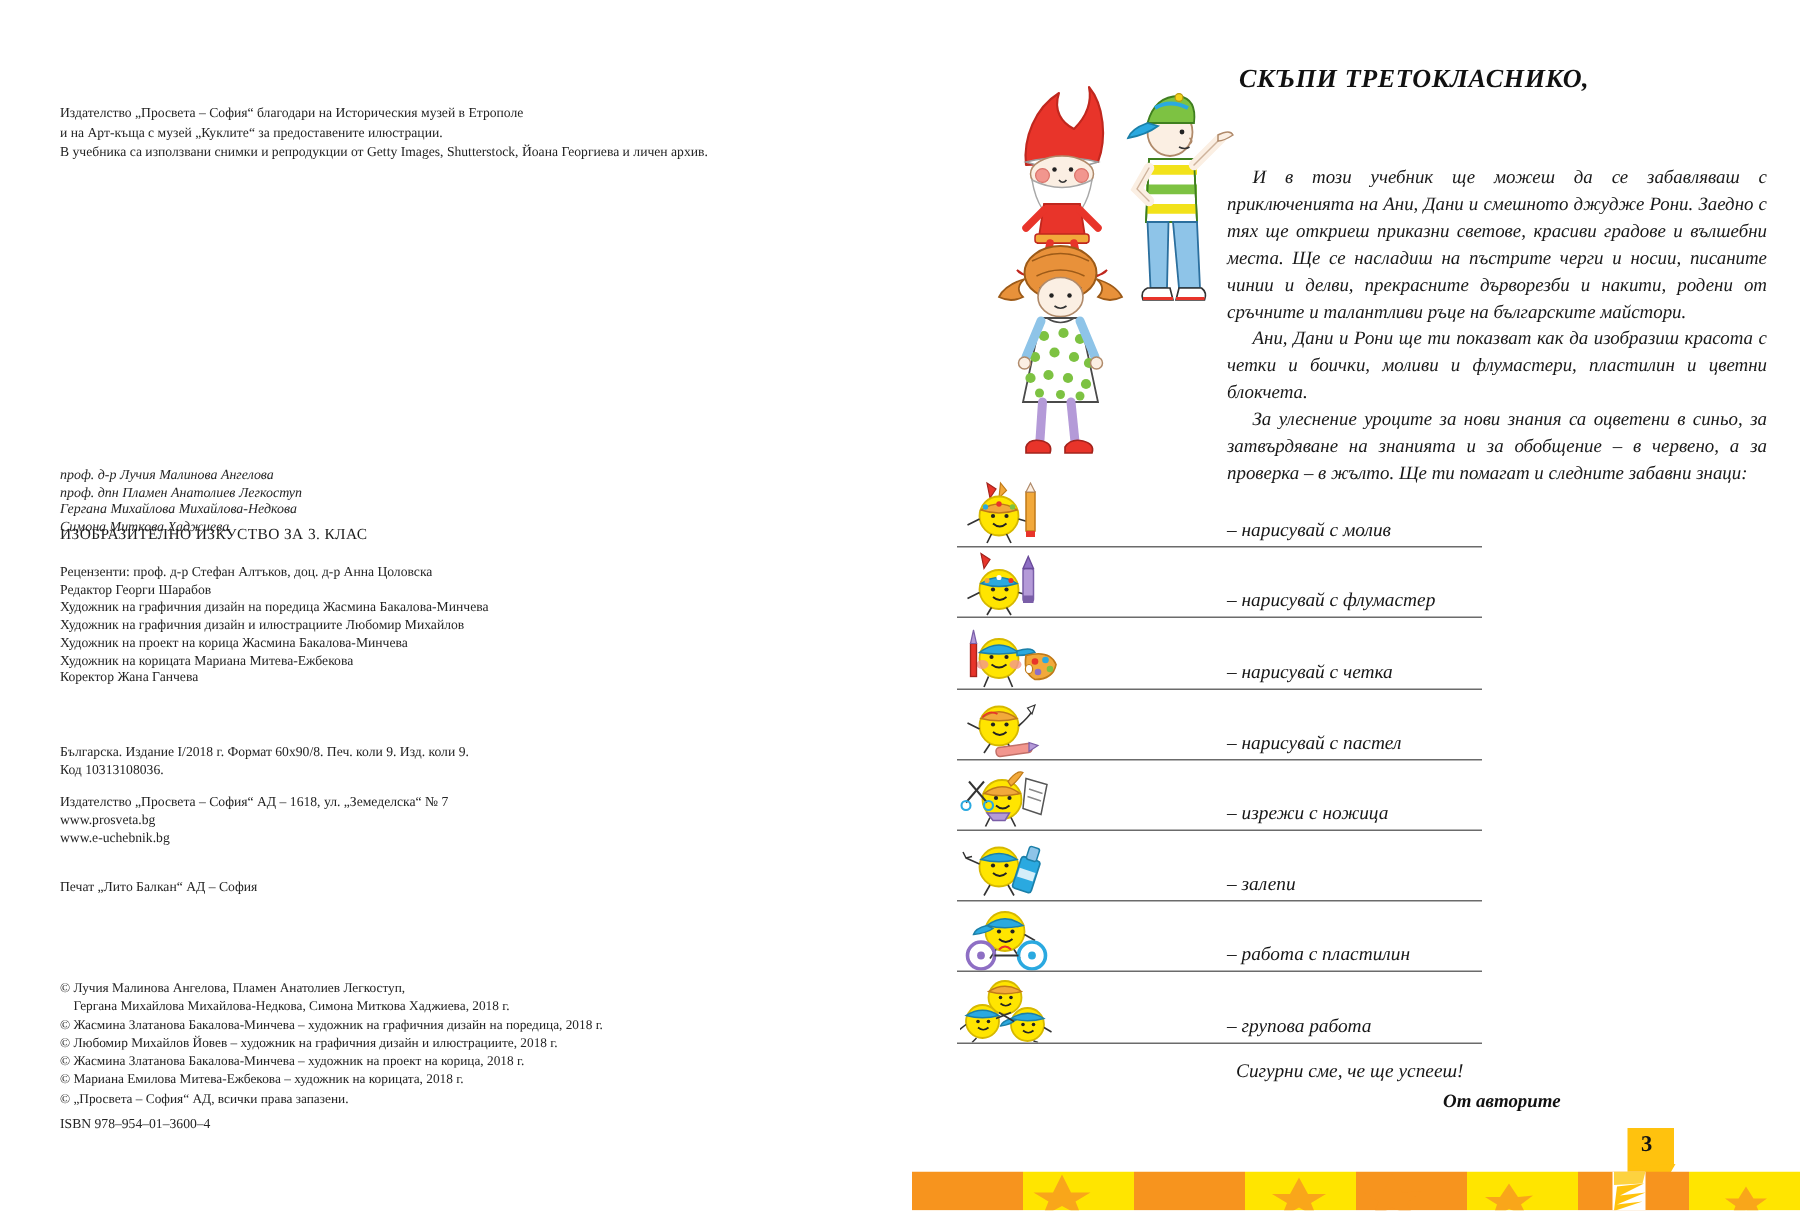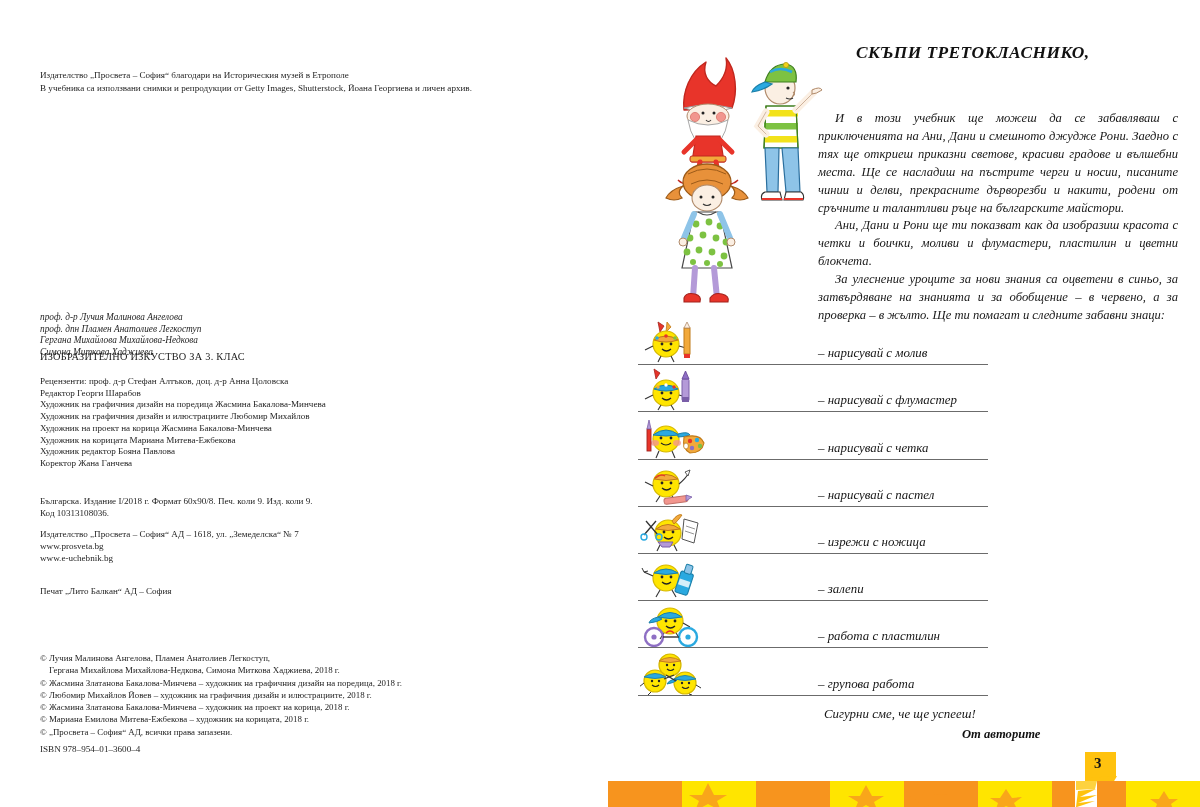--- a/index.html
+++ b/index.html
@@ -62,21 +62,21 @@
 
   .isbn { position: absolute; left: 40px; top: 732px;
     font-size: 9.1px; color: #242424; white-space: nowrap; }
 
   
   .page-right { position: absolute; left: 600px; top: 0; width: 600px; height: 807px; }
 
   .greeting {
     position: absolute; left: 226px; top: 42px;
     font-size: 17.4px; font-weight: bold; font-style: italic;
-    letter-spacing: 0.4px; color: #111; margin-left: 30px;
+    letter-spacing: 0.4px; color: #111;
   }
 
   .intro-text {
     position: absolute; left: 218px; top: 78px; width: 360px;
     font-size: 12.6px; line-height: 17.9px; font-style: italic;
     color: #181818; text-align: justify; text-justify: inter-word; margin-top: 32px;
   }
   .intro-text p { margin: 0; text-indent: 17px; }
 
   
@@ -120,40 +120,40 @@
 </style>
 </head>
 <body>
 
 <div class="spread">
 
   <div class="page-left">
 
     <div class="imprint-credits">
       <div>Издателство „Просвета – София“ благодари на Историческия музей в Етрополе</div>
+      <div>и на Арт-къща с музей „Куклите“ за предоставените илюстрации.</div>
       <div>В учебника са използвани снимки и репродукции от Getty Images, Shutterstock, Йоана Георгиева и личен архив.</div>
     </div>
 
     <div class="authors-block">
       <div>проф. д-р Лучия Малинова Ангелова</div>
       <div>проф. дпн Пламен Анатолиев Легкоступ</div>
       <div>Гергана Михайлова Михайлова-Недкова</div>
       <div>Симона Миткова Хаджиева</div>
     </div>
 
     <div class="book-title">ИЗОБРАЗИТЕЛНО ИЗКУСТВО ЗА 3. КЛАС</div>
 
     <div class="staff-block">
       <div>Рецензенти: проф. д-р Стефан Алтъков, доц. д-р Анна Цоловска</div>
       <div>Редактор Георги Шарабов</div>
       <div>Художник на графичния дизайн на поредица Жасмина Бакалова-Минчева</div>
       <div>Художник на графичния дизайн и илюстрациите Любомир Михайлов</div>
       <div>Художник на проект на корица Жасмина Бакалова-Минчева</div>
       <div>Художник на корицата Мариана Митева-Ежбекова</div>
-      <div>Художник редактор Бояна Павлова</div>
       <div>Коректор Жана Ганчева</div>
     </div>
 
     <div class="print-block">
       <div>Българска. Издание I/2018 г. Формат 60х90/8. Печ. коли 9. Изд. коли 9.</div>
       <div>Код 10313108036.</div>
     </div>
 
     <div class="pub-block">
       <div>Издателство „Просвета – София“ АД – 1618, ул. „Земеделска“ № 7</div>

